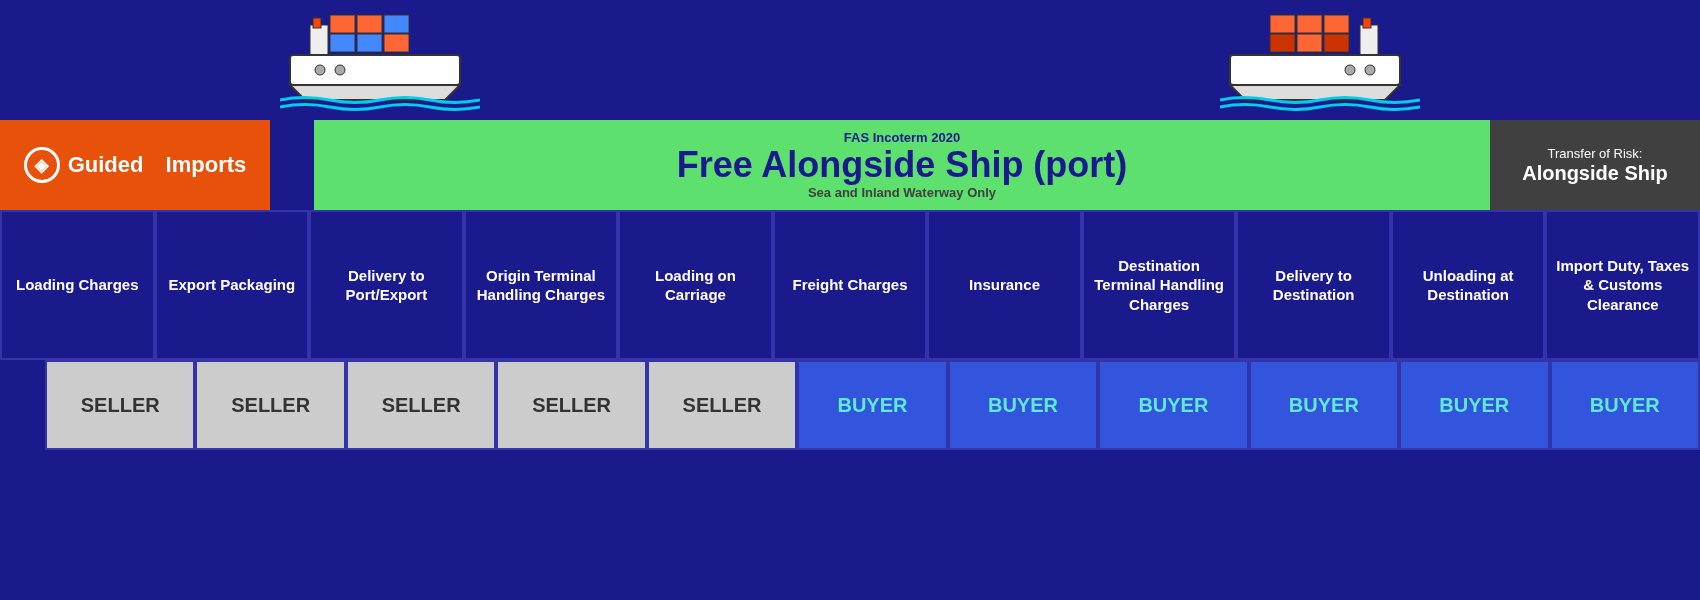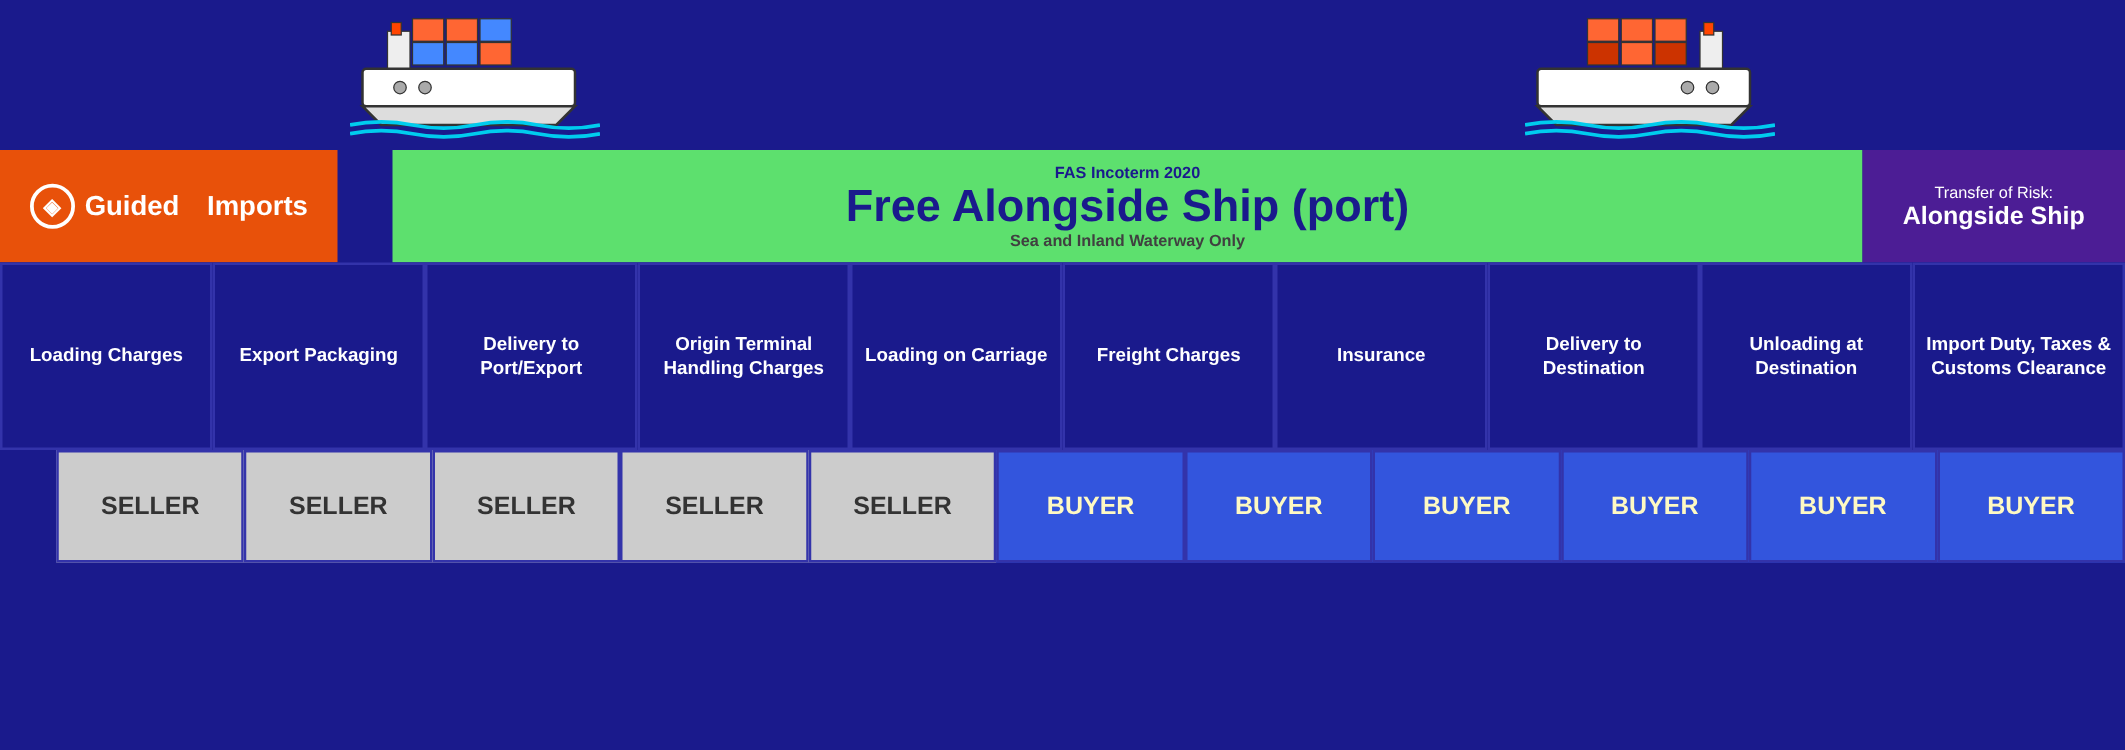--- a/index.html
+++ b/index.html
@@ -107,21 +107,21 @@
 
     .title-note {
       font-size: 13px;
       font-weight: bold;
       color: #404040;
     }
 
     .risk-cell {
       width: 210px;
       min-width: 210px;
-      background-color: #4c1d95;
+      background-color: #404040;
       display: flex;
       flex-direction: column;
       align-items: center;
       justify-content: center;
       padding: 16px;
       text-align: right;
     }
 
     .risk-label {
       color: white;
@@ -177,21 +177,21 @@
       text-align: center;
     }
 
     .val-cell.seller {
       background-color: #cccccc;
       color: #333333;
     }
 
     .val-cell.buyer {
       background-color: #3355dd;
-      color: #fef9c3;
+      color: #5eead4;
     }
 
     .val-cell.negotiable {
       background-color: #3355dd;
       color: white;
       font-style: italic;
       font-weight: normal;
       font-size: 18px;
     }
   </style>
@@ -272,20 +272,21 @@
   </div>
 
   <div class="columns-row" id="headers-row">
   <div class="col-header">Loading Charges</div>
       <div class="col-header">Export Packaging</div>
       <div class="col-header">Delivery to Port/Export</div>
       <div class="col-header">Origin Terminal Handling Charges</div>
       <div class="col-header">Loading on Carriage</div>
       <div class="col-header">Freight Charges</div>
       <div class="col-header">Insurance</div>
+      <div class="col-header">Destination Terminal Handling Charges</div>
       <div class="col-header">Delivery to Destination</div>
       <div class="col-header">Unloading at Destination</div>
       <div class="col-header">Import Duty, Taxes &amp; Customs Clearance</div>
     </div>
 
   <div class="values-row" id="values-row">
   <div class="val-cell seller">SELLER</div>
       <div class="val-cell seller">SELLER</div>
       <div class="val-cell seller">SELLER</div>
       <div class="val-cell seller">SELLER</div>

